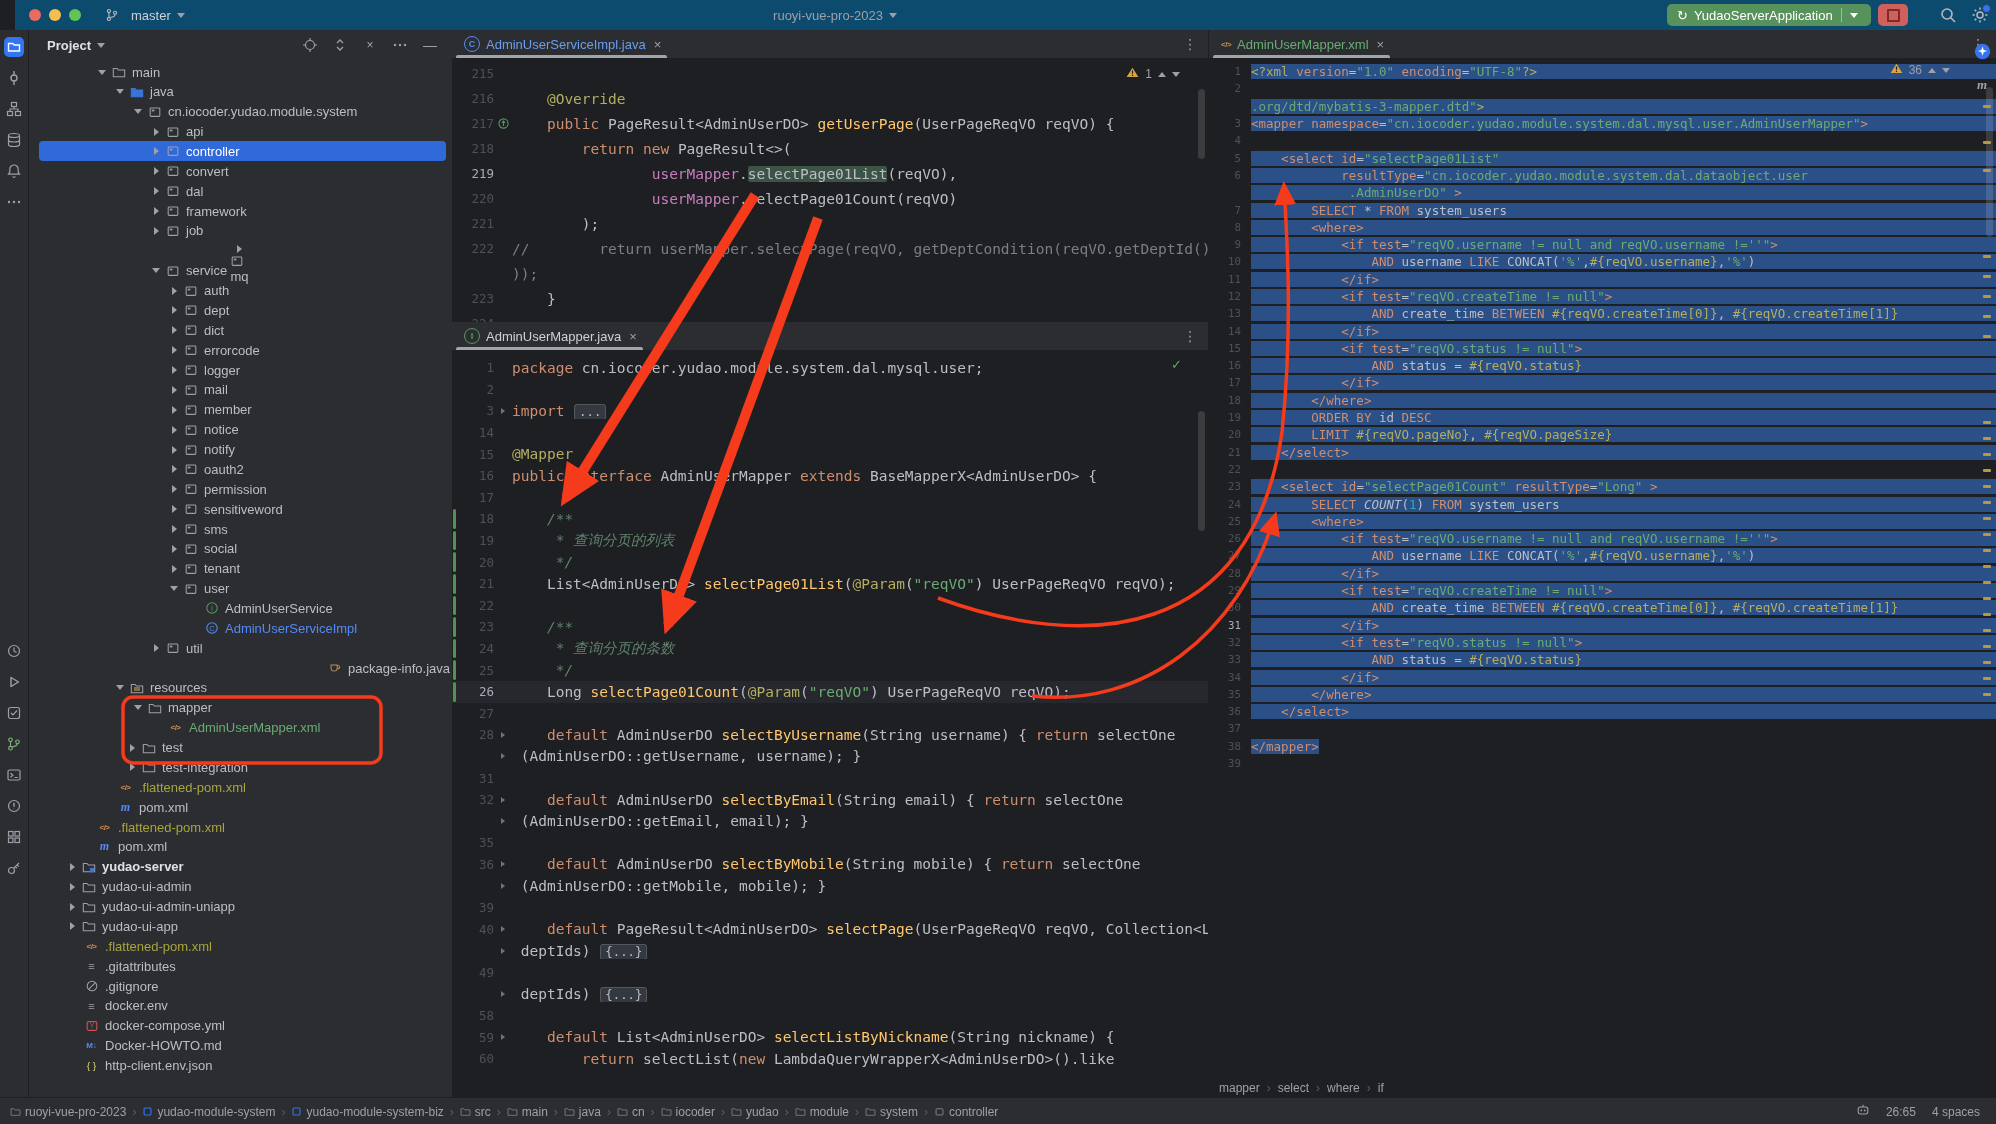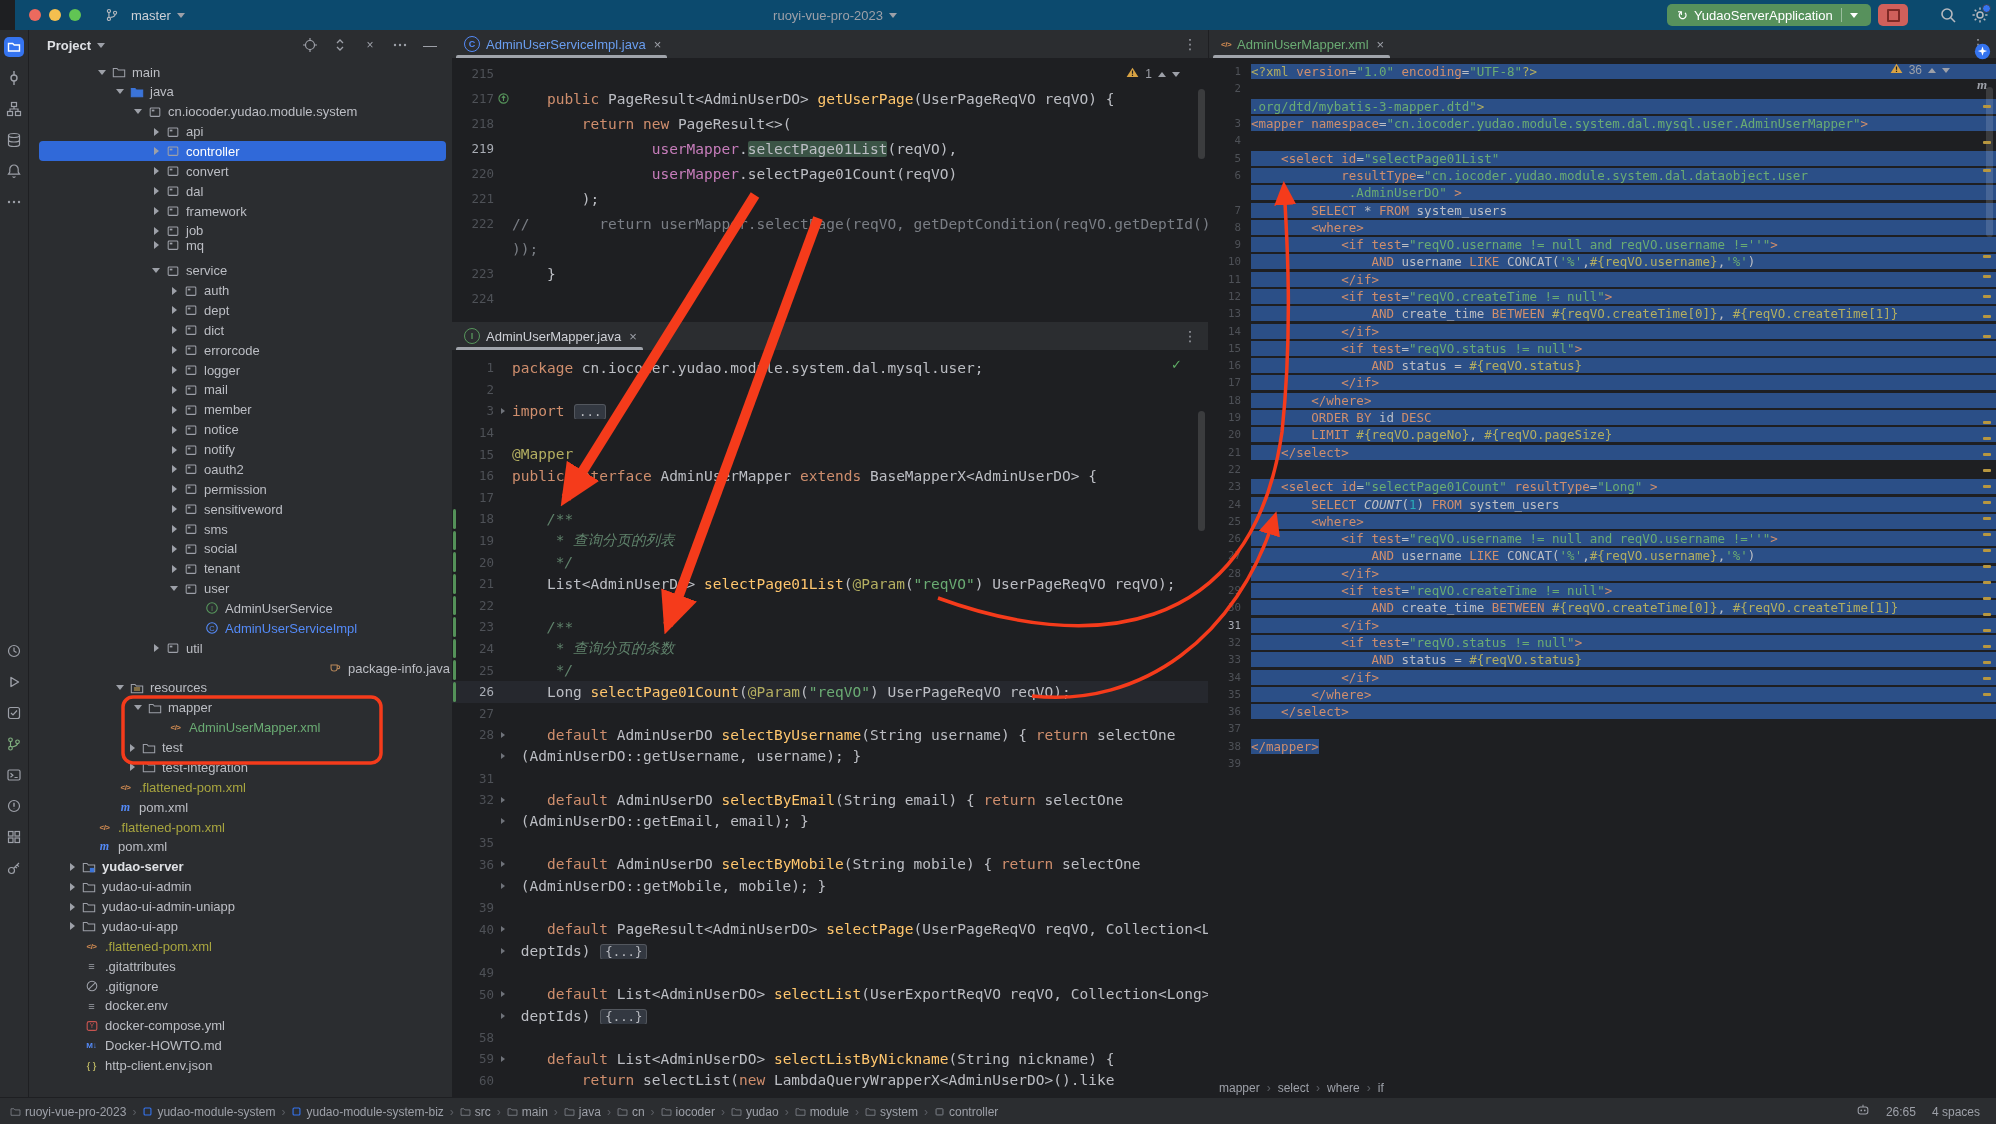--- a/index.html
+++ b/index.html
@@ -383,21 +383,21 @@
             <i class="cr"></i>
           </span>
           <span class="ic">
             <svg viewBox="0 0 16 16">
               <rect x="2.5" y="3.5" width="11" height="9.5" rx="1" fill="none" stroke="#9DA0A8" stroke-width="1.2"></rect>
               <rect x="4.3" y="5.3" width="3" height="2" fill="#9DA0A8"></rect>
             </svg>
           </span>
           <span class="tlabel">job</span>
         </div>
-        <div class="trow" style="top: 175px;">
+        <div class="trow" style="top: 185px; flex-direction: column;">
           <span class="tind" style="width:119px"></span>
           <span class="chev">
             <i class="cr"></i>
           </span>
           <span class="ic">
             <svg viewBox="0 0 16 16">
               <rect x="2.5" y="3.5" width="11" height="9.5" rx="1" fill="none" stroke="#9DA0A8" stroke-width="1.2"></rect>
               <rect x="4.3" y="5.3" width="3" height="2" fill="#9DA0A8"></rect>
             </svg>
           </span>
@@ -892,20 +892,25 @@
       <i class="chup"></i>
       <i class="chdn"></i>
     </div>
     <span class="thumb" style="top:30px;height:70px"></span>
   <div class="cl">
         <span class="gut">215</span>
         <span class="fm"></span>
         <span class="cd"></span>
       </div>
       <div class="cl">
+        <span class="gut">216</span>
+        <span class="fm"></span>
+        <span class="cd"><span class="t-a">    @Override</span></span>
+      </div>
+      <div class="cl">
         <span class="gut">217</span>
         <span class="fm">
           <svg viewBox="0 0 12 12">
             <circle cx="6" cy="6" r="5" fill="none" stroke="#57965C" stroke-width="1.2"></circle>
             <path d="M6 8.8V3.6M4.2 5.2 6 3.4l1.8 1.8" fill="none" stroke="#57965C" stroke-width="1.2"></path>
           </svg>
         </span>
         <span class="cd"><span class="t-k">    public </span><span class="t-d">PageResult&lt;AdminUserDO&gt; </span><span class="t-m">getUserPage</span><span class="t-d">(UserPageReqVO reqVO) {</span></span>
       </div>
       <div class="cl">
@@ -1127,27 +1132,20 @@
         <span class="gut"></span>
         <span class="fm">
           <i class="cr small"></i>
         </span>
         <span class="cd"><span class="t-d"> deptIds) </span><span class="t-fold">{...}</span></span>
       </div>
       <div class="cl">
         <span class="gut">49</span>
         <span class="fm"></span>
         <span class="cd"></span>
-      </div>
-      <div class="cl">
-        <span class="gut">50</span>
-        <span class="fm">
-          <i class="cr small"></i>
-        </span>
-        <span class="cd"><span class="t-k">    default </span><span class="t-d">List&lt;AdminUserDO&gt; </span><span class="t-m">selectList</span><span class="t-d">(UserExportReqVO reqVO, Collection&lt;Long&gt;</span></span>
       </div>
       <div class="cl">
         <span class="gut"></span>
         <span class="fm">
           <i class="cr small"></i>
         </span>
         <span class="cd"><span class="t-d"> deptIds) </span><span class="t-fold">{...}</span></span>
       </div>
       <div class="cl">
         <span class="gut">58</span>

